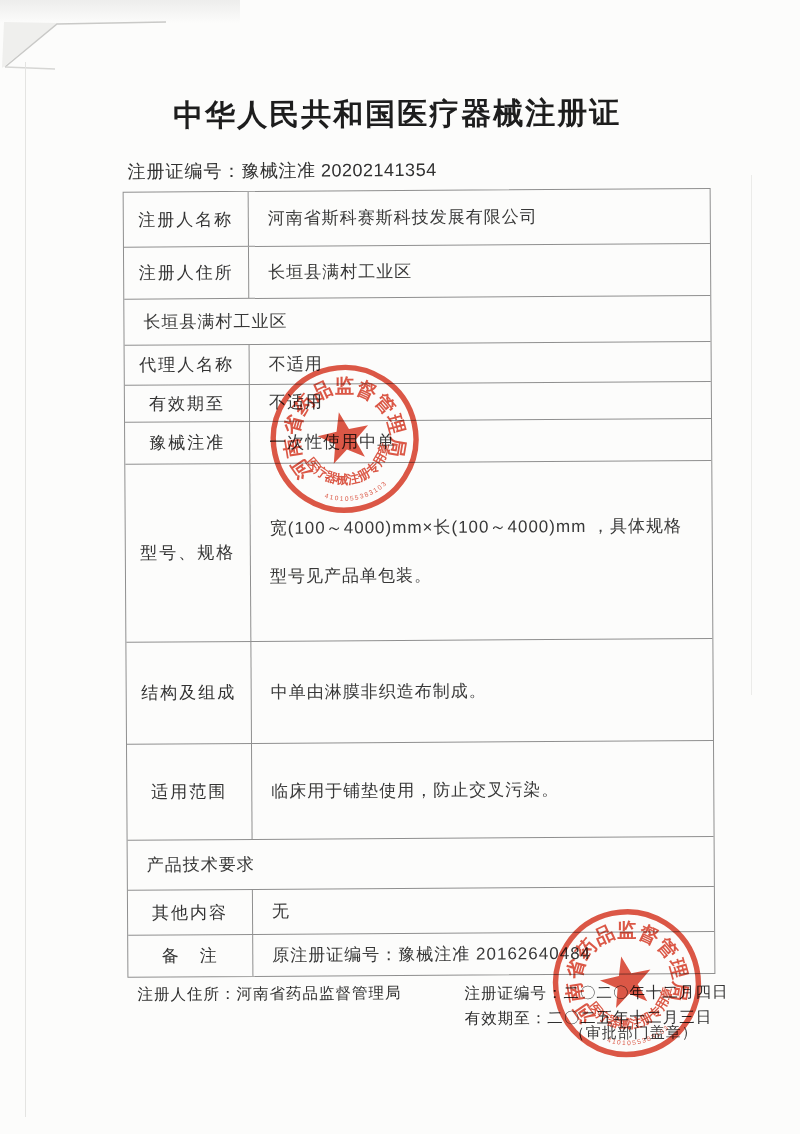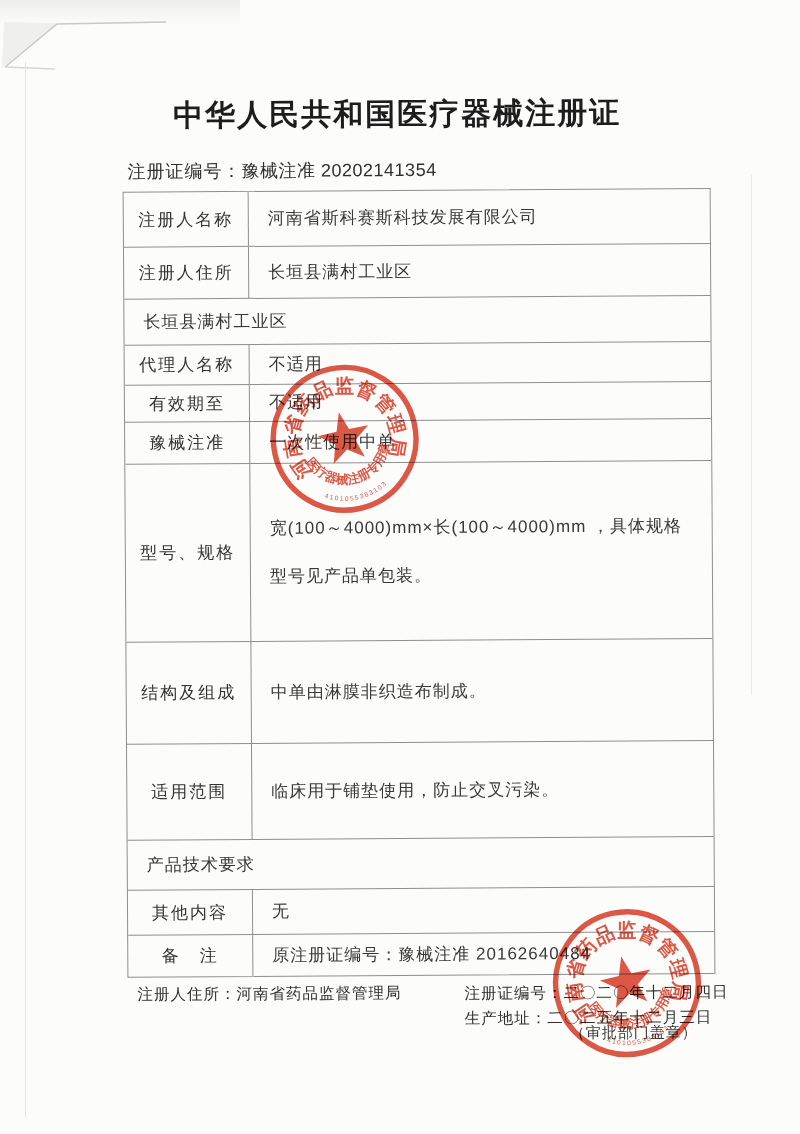--- a/index.html
+++ b/index.html
@@ -127,21 +127,21 @@
       <div class="t-row r12">
         <div class="t-label">备　注</div>
         <div class="t-value">原注册证编号：豫械注准 20162640484</div>
       </div>
     </div>
 
     <div class="footer-dept"><span>注册人住所：</span><span>河南省药品监督管理局</span></div>
 
     <div class="footer-dates">
       <div><span>注册证编号：</span><span>二〇二〇年十二月四日</span></div>
-      <div><span>生产地址：</span><span>二〇二五年十二月三日</span></div>
+      <div><span>有效期至：</span><span>二〇二五年十二月三日</span></div>
     </div>
 
     <div class="footer-stamp-note">（审批部门盖章）</div>
 
     <div class="seal seal-1">
       <svg width="155" height="155" viewBox="0 0 200 200">
         <defs>
           <path id="a-top" d="M 52.1,136.1 A 60,60 0 1 1 147.9,136.1" fill="none"></path>
           <path id="a-bot" d="M 44.7,117.4 A 58,58 0 0 0 155.3,117.4" fill="none"></path>
           <path id="a-num" d="M 38.7,151.4 A 80,80 0 0 0 161.3,151.4" fill="none"></path>

